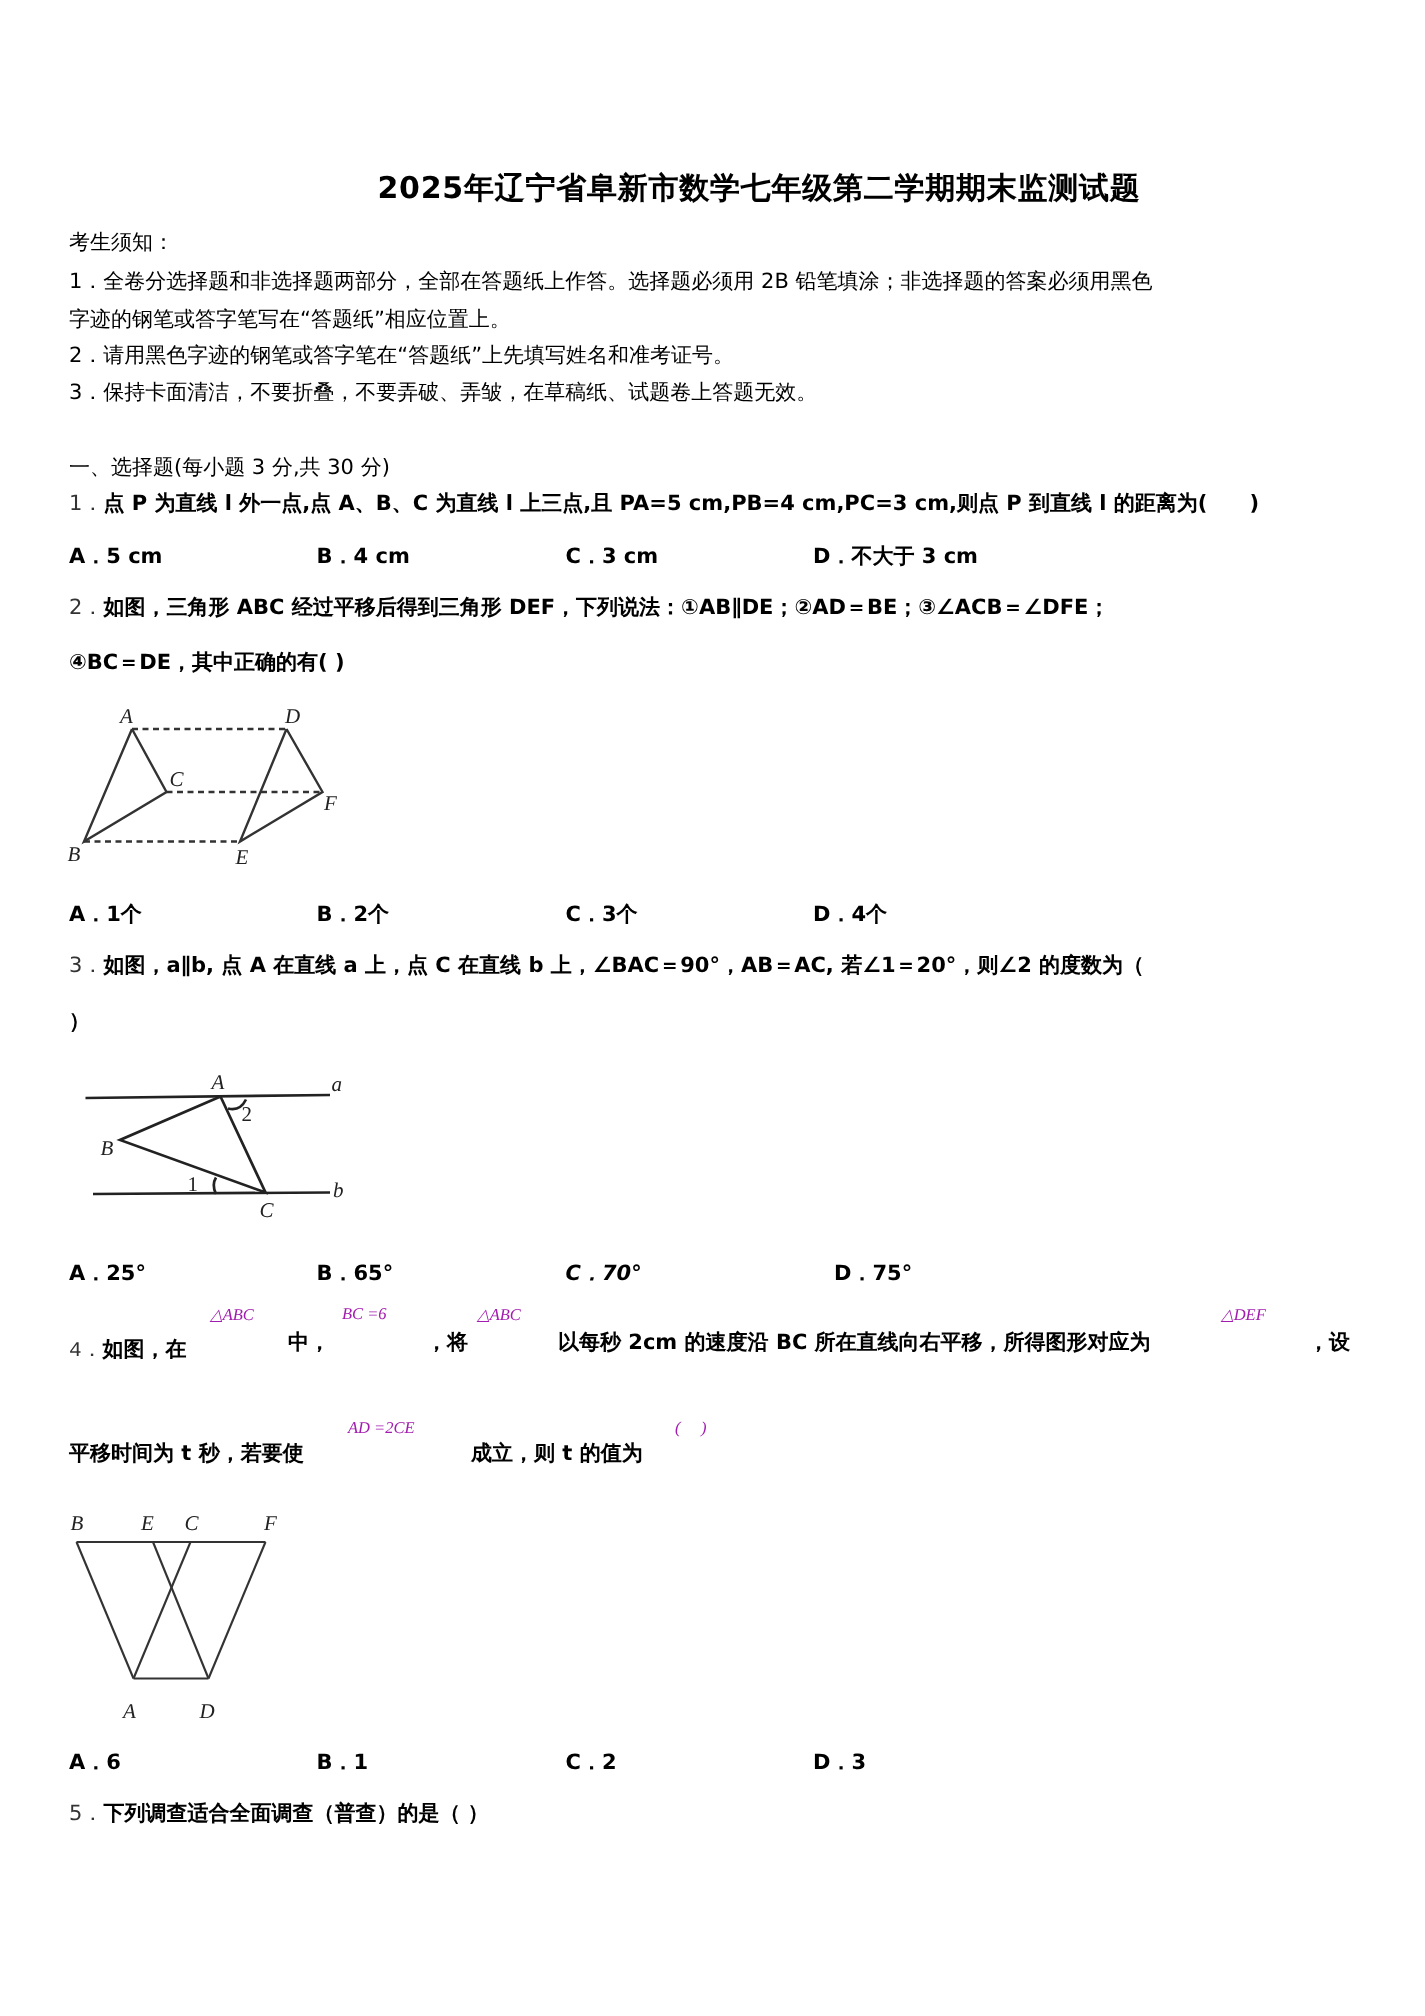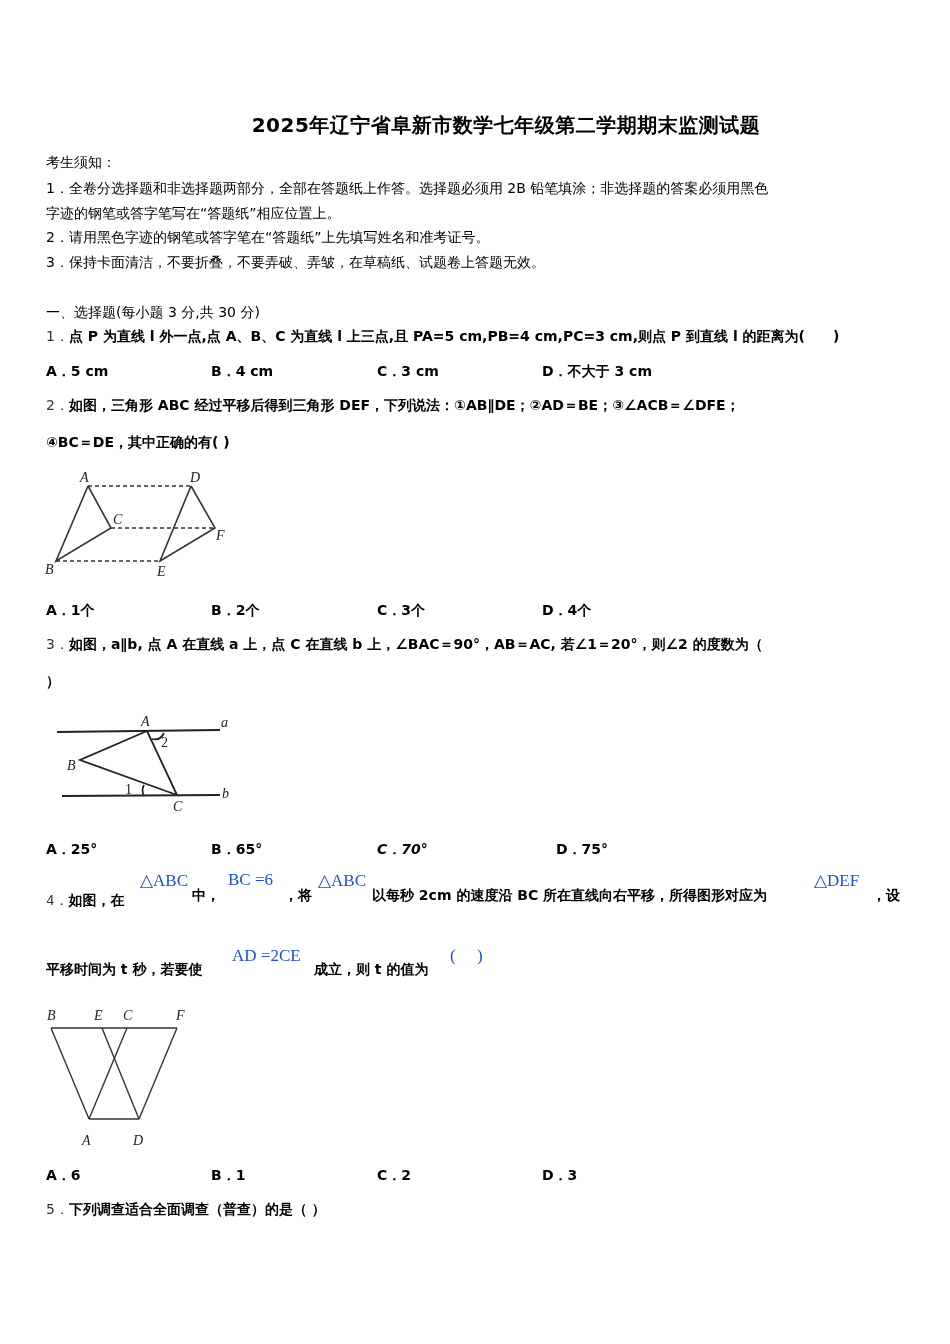--- a/index.html
+++ b/index.html
@@ -4,21 +4,21 @@
   <style>
     html, body { margin:0; padding:0; background:#ffffff; }
     body { width:950px; height:1344px; position:relative; overflow:hidden; color:#000;
       font-family: "DejaVu Sans", "Liberation Sans", sans-serif; }
     .abs { position:absolute; white-space:nowrap; }
     .title { left:12px; width:916px; top:112px; text-align:center; font-size:20px; font-weight:bold; letter-spacing:0.5px;padding-left:36px; }
     .line { left:46px; font-size:14px; line-height:20px; }
     .bold { font-weight:bold; }
     .qnum { font-weight:normal; color:#333; }
     .opt { font-size:14px; font-weight:bold; line-height:20px;text-align:right; }
-    .formula { font-family:"Liberation Serif", serif; font-size:17px; color:#1d4ed8; position:absolute; }
+    .formula { font-family:"Liberation Serif", serif; font-size:11px; color:#a21caf; position:absolute;font-style:italic; }
     svg text { font-family:"Liberation Serif", serif; font-style:italic; font-size:14px; fill:#222; }
   </style>
 </head>
 <body>
 
 <div class="abs title">2025年辽宁省阜新市数学七年级第二学期期末监测试题</div>
 
 <div class="abs line" style="top:152px;">考生须知：</div>
 <div class="abs line" style="top:178px;">1．全卷分选择题和非选择题两部分，全部在答题纸上作答。选择题必须用 2B 铅笔填涂；非选择题的答案必须用黑色</div>
 <div class="abs line" style="top:203px;">字迹的钢笔或答字笔写在“答题纸”相应位置上。</div>

